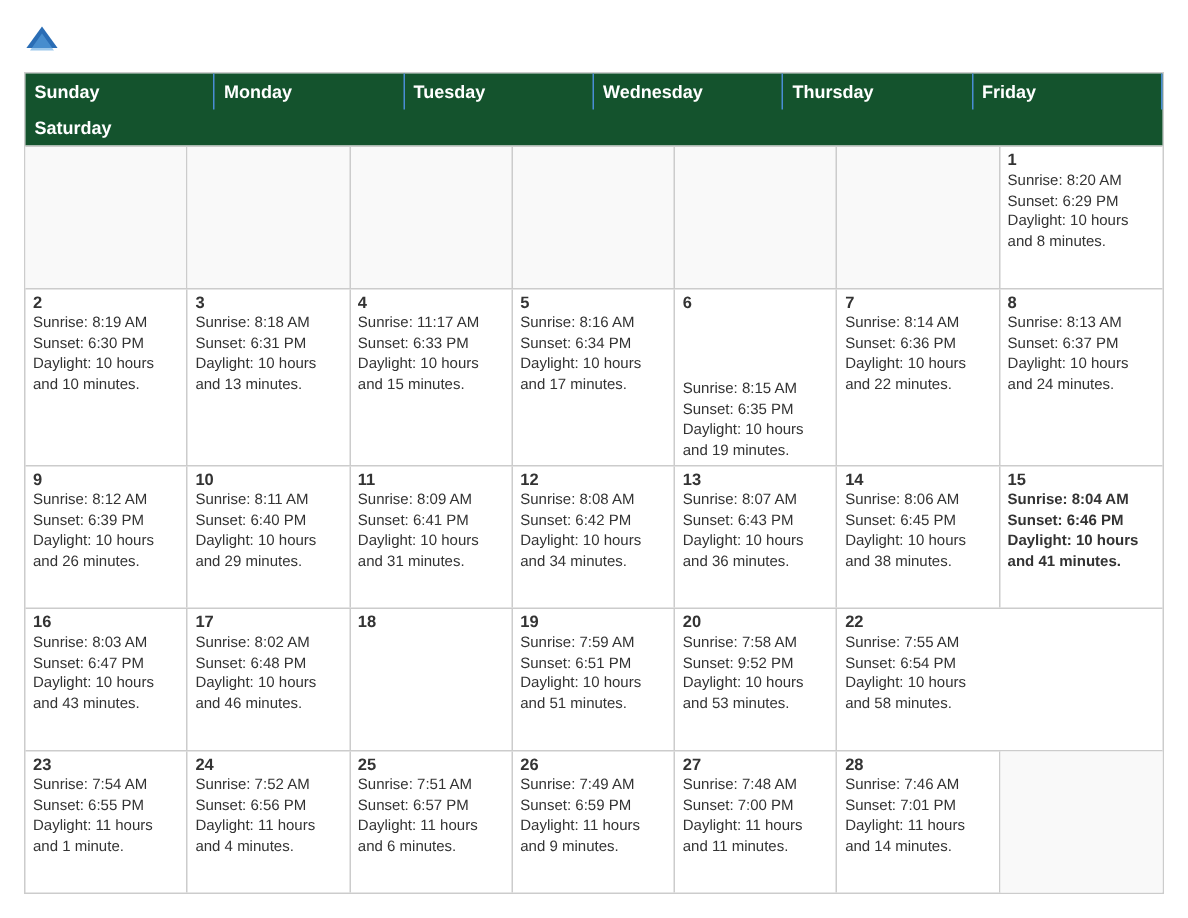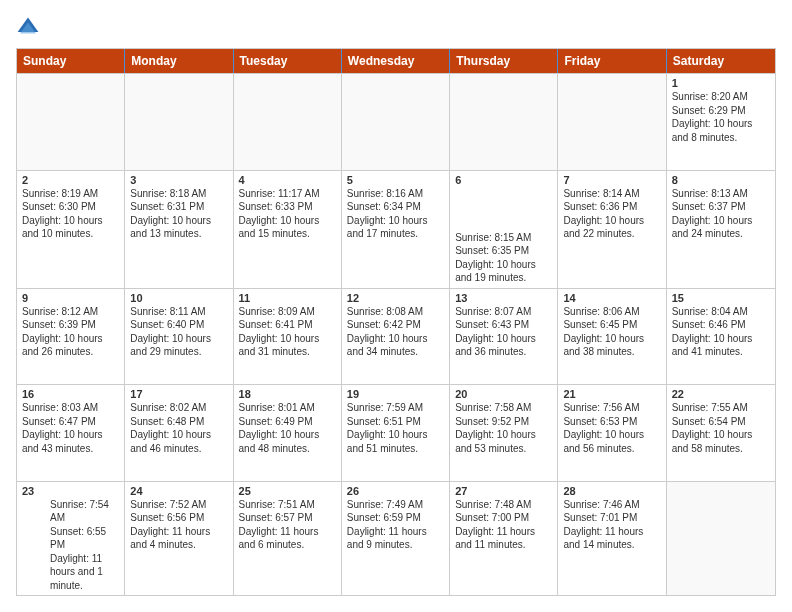--- a/index.html
+++ b/index.html
@@ -52,22 +52,22 @@
       color: #555;
     }
     .calendar {
       flex: 1;
       display: flex;
       flex-direction: column;
       border: 1px solid #ccc;
     }
     .cal-header {
       display: grid;
-      grid-template-columns: repeat(7, 1fr);
-      background: #c2410c;
+      grid-template-columns: repeat(6, 1fr);
+      background: #14532d;
     }
     .cal-header-cell {
       color: #fff;
       font-size: 12px;
       font-weight: bold;
       padding: 5px 6px;
       border-right: 1px solid #4a8dd5;
     }
     .cal-header-cell:last-child { border-right: none; }
     .cal-body {
@@ -225,73 +225,64 @@
 Daylight: 10 hours and 36 minutes.</div>
           </div>
           <div class="cal-cell">
             <span class="day-num">14</span>
             <div class="cell-info" style="white-space: pre-line;">Sunrise: 8:06 AM
 Sunset: 6:45 PM
 Daylight: 10 hours and 38 minutes.</div>
           </div>
           <div class="cal-cell">
             <span class="day-num">15</span>
-            <div class="cell-info" style="white-space: pre-line;">Sunrise: 8:04 AM
+            <div class="cell-info" style="white-space: pre-line; font-weight: bold;">Sunrise: 8:04 AM
 Sunset: 6:46 PM
 Daylight: 10 hours and 41 minutes.</div>
           </div>
         </div>
         <div class="cal-row">
           <div class="cal-cell">
             <span class="day-num">16</span>
             <div class="cell-info" style="white-space: pre-line;">Sunrise: 8:03 AM
 Sunset: 6:47 PM
 Daylight: 10 hours and 43 minutes.</div>
           </div>
           <div class="cal-cell">
             <span class="day-num">17</span>
             <div class="cell-info" style="white-space: pre-line;">Sunrise: 8:02 AM
 Sunset: 6:48 PM
 Daylight: 10 hours and 46 minutes.</div>
           </div>
           <div class="cal-cell">
             <span class="day-num">18</span>
-            <div class="cell-info" style="white-space: pre-line;">Sunrise: 8:01 AM
-Sunset: 6:49 PM
-Daylight: 10 hours and 48 minutes.</div>
           </div>
           <div class="cal-cell">
             <span class="day-num">19</span>
             <div class="cell-info" style="white-space: pre-line;">Sunrise: 7:59 AM
 Sunset: 6:51 PM
 Daylight: 10 hours and 51 minutes.</div>
           </div>
           <div class="cal-cell">
             <span class="day-num">20</span>
             <div class="cell-info" style="white-space: pre-line;">Sunrise: 7:58 AM
 Sunset: 9:52 PM
 Daylight: 10 hours and 53 minutes.</div>
           </div>
           <div class="cal-cell">
-            <span class="day-num">21</span>
-            <div class="cell-info" style="white-space: pre-line;">Sunrise: 7:56 AM
-Sunset: 6:53 PM
-Daylight: 10 hours and 56 minutes.</div>
-          </div>
-          <div class="cal-cell">
             <span class="day-num">22</span>
             <div class="cell-info" style="white-space: pre-line;">Sunrise: 7:55 AM
 Sunset: 6:54 PM
 Daylight: 10 hours and 58 minutes.</div>
           </div>
         </div>
         <div class="cal-row">
           <div class="cal-cell">
             <span class="day-num">23</span>
-            <div class="cell-info" style="white-space: pre-line; margin-left: 28px;">Sunrise: 7:54 AM
+            <div class="cell-info" style="white-space: pre-line;">Sunrise: 7:54 AM
 Sunset: 6:55 PM
 Daylight: 11 hours and 1 minute.</div>
           </div>
           <div class="cal-cell">
             <span class="day-num">24</span>
             <div class="cell-info" style="white-space: pre-line;">Sunrise: 7:52 AM
 Sunset: 6:56 PM
 Daylight: 11 hours and 4 minutes.</div>
           </div>
           <div class="cal-cell">

